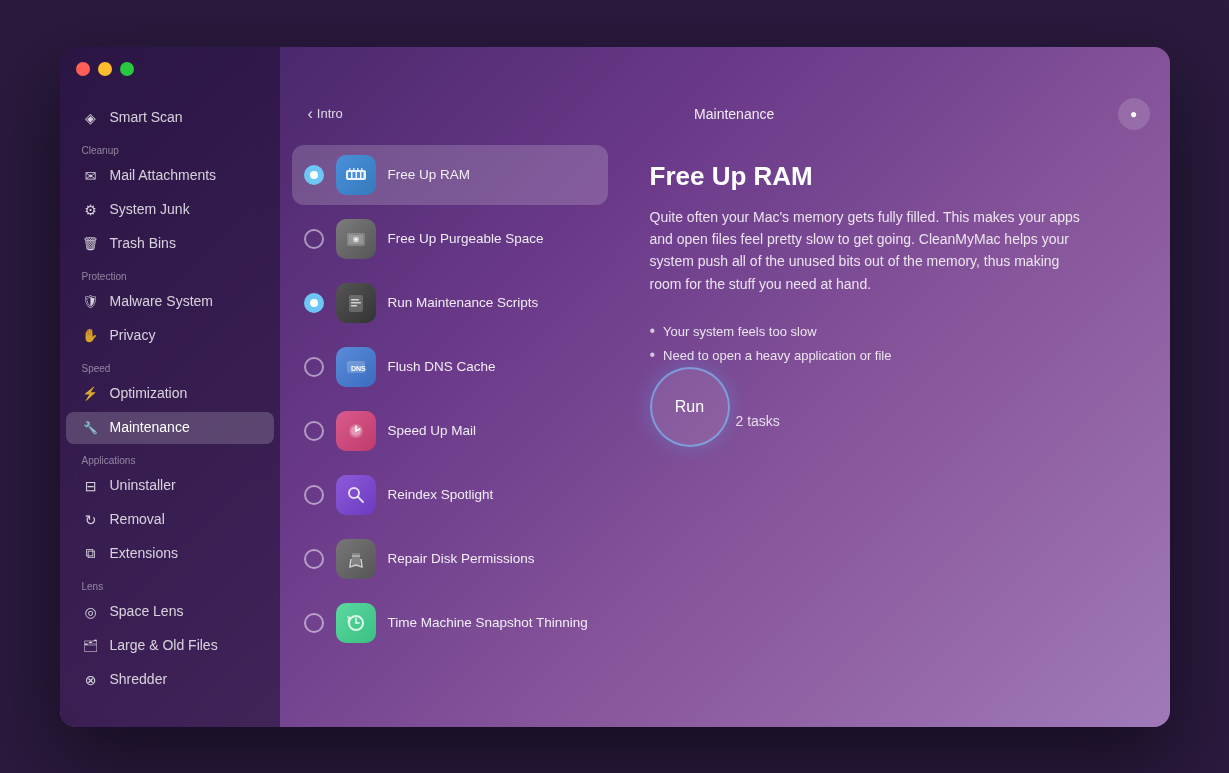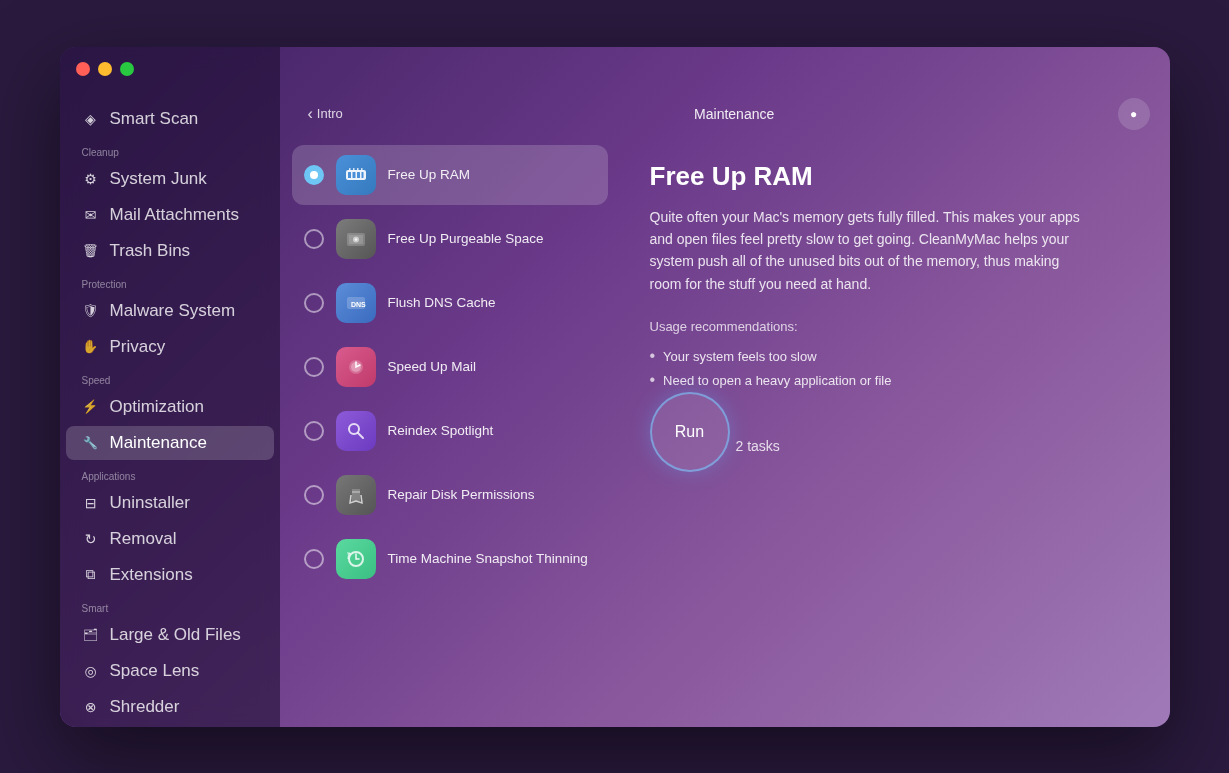--- a/index.html
+++ b/index.html
@@ -46,26 +46,26 @@
       background: rgba(30, 15, 50, 0.6);
       backdrop-filter: blur(10px);
       padding-top: 54px;
       display: flex;
       flex-direction: column;
       overflow-y: auto;
       flex-shrink: 0;
     }
     .sidebar-item {
       display: flex;
-      align-items: center;
+      align-items: flex-start;
       gap: 10px;
       padding: 7px 16px;
       cursor: pointer;
       color: rgba(255,255,255,0.8);
-      font-size: 17px;
+      font-size: 14px;
       border-radius: 8px;
       margin: 1px 6px;
       transition: background 0.15s;
     }
     .sidebar-item.active {
       background: rgba(255,255,255,0.18);
       color: #fff;
     }
     .sidebar-section-label {
       font-size: 10px;
@@ -303,26 +303,26 @@
   </div>
 
   <div class="sidebar">
     <div class="sidebar-item">
       <span class="sidebar-icon icon-smart-scan"></span>
       <span>Smart Scan</span>
     </div>
 
     <div class="sidebar-section-label">Cleanup</div>
     <div class="sidebar-item">
+      <span class="sidebar-icon icon-mail"></span>
+      <span>Mail Attachments</span>
+    </div>
+    <div class="sidebar-item">
       <span class="sidebar-icon icon-system-junk"></span>
       <span>System Junk</span>
-    </div>
-    <div class="sidebar-item">
-      <span class="sidebar-icon icon-mail"></span>
-      <span>Mail Attachments</span>
     </div>
     <div class="sidebar-item">
       <span class="sidebar-icon icon-trash"></span>
       <span>Trash Bins</span>
     </div>
 
     <div class="sidebar-section-label">Protection</div>
     <div class="sidebar-item">
       <span class="sidebar-icon icon-malware"></span>
       <span>Malware System</span>
@@ -349,28 +349,28 @@
     </div>
     <div class="sidebar-item">
       <span class="sidebar-icon icon-updater"></span>
       <span>Removal</span>
     </div>
     <div class="sidebar-item">
       <span class="sidebar-icon icon-extensions"></span>
       <span>Extensions</span>
     </div>
 
-    <div class="sidebar-section-label">Smart</div>
+    <div class="sidebar-section-label">Lens</div>
+    <div class="sidebar-item">
+      <span class="sidebar-icon icon-space-lens"></span>
+      <span>Space Lens</span>
+    </div>
     <div class="sidebar-item">
       <span class="sidebar-icon icon-large-files"></span>
       <span>Large &amp; Old Files</span>
-    </div>
-    <div class="sidebar-item">
-      <span class="sidebar-icon icon-space-lens"></span>
-      <span>Space Lens</span>
     </div>
     <div class="sidebar-item">
       <span class="sidebar-icon icon-shredder"></span>
       <span>Shredder</span>
     </div>
   </div>
 
   <div class="main">
 
     <div class="header">
@@ -412,20 +412,32 @@
             <svg width="28" height="28" viewBox="0 0 28 28" fill="none">
               <rect x="5" y="8" width="18" height="13" rx="2" fill="rgba(255,255,255,0.2)"></rect>
               <rect x="7" y="10" width="14" height="9" rx="1" fill="rgba(255,255,255,0.15)"></rect>
               <circle cx="14" cy="14.5" r="3" fill="rgba(255,255,255,0.5)"></circle>
               <circle cx="14" cy="14.5" r="1.2" fill="rgba(255,255,255,0.8)"></circle>
             </svg>
           </div>
           <span class="task-label">Free Up Purgeable Space</span>
         </div>
 
+        <div class="task-item">
+          <div class="task-radio checked"></div>
+          <div class="task-icon-wrap task-icon-script">
+            <svg width="28" height="28" viewBox="0 0 28 28" fill="none">
+              <rect x="7" y="6" width="14" height="17" rx="2" fill="rgba(255,255,255,0.2)"></rect>
+              <rect x="9" y="10" width="8" height="1.5" rx="0.5" fill="rgba(255,255,255,0.7)"></rect>
+              <rect x="9" y="13" width="10" height="1.5" rx="0.5" fill="rgba(255,255,255,0.7)"></rect>
+              <rect x="9" y="16" width="6" height="1.5" rx="0.5" fill="rgba(255,255,255,0.7)"></rect>
+            </svg>
+          </div>
+          <span class="task-label">Run Maintenance Scripts</span>
+        </div>
 
         <div class="task-item">
           <div class="task-radio"></div>
           <div class="task-icon-wrap task-icon-dns">
             <svg width="28" height="28" viewBox="0 0 28 28" fill="none">
               <rect x="5" y="8" width="18" height="12" rx="2" fill="rgba(255,255,255,0.2)"></rect>
               <text x="9" y="18" font-size="7" fill="white" font-weight="bold">DNS</text>
             </svg>
           </div>
           <span class="task-label">Flush DNS Cache</span>
@@ -478,21 +490,20 @@
           </div>
           <span class="task-label">Time Machine Snapshot Thinning</span>
         </div>
 
       </div>
 
       <div class="detail-panel">
         <div class="detail-title">Free Up RAM</div>
         <p class="detail-desc">Quite often your Mac's memory gets fully filled. This makes your apps and open files feel pretty slow to get going. CleanMyMac helps your system push all of the unused bits out of the memory, thus making room for the stuff you need at hand.</p>
         <div class="usage-section">
-          <div class="usage-title">Usage recommendations:</div>
           <ul class="usage-list">
             <li>
               <span>Your system feels too slow</span>
             </li>
             <li>
               <span>Need to open a heavy application or file</span>
             </li>
           </ul>
         </div>
         <div class="run-section">

